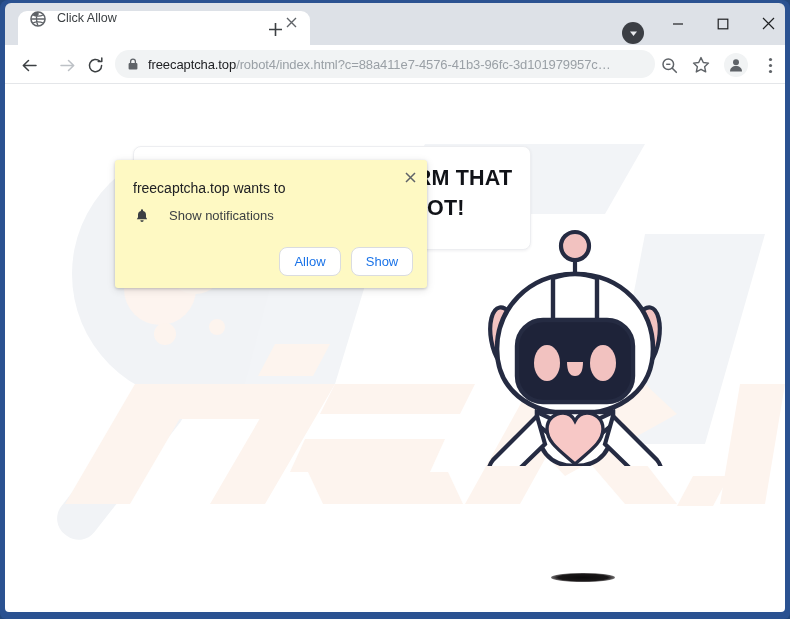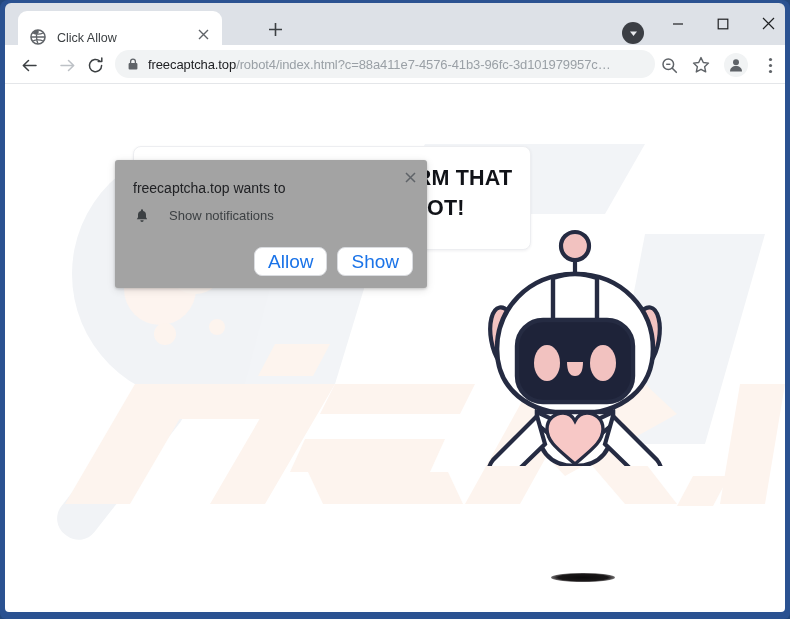--- a/index.html
+++ b/index.html
@@ -26,25 +26,25 @@
     position: absolute;
     left: 5px; top: 3px;
     width: 780px; height: 42px;
     background: #dde1e7;
     border-radius: 6px 6px 0 0;
   }
 
   #tab {
     position: absolute;
     left: 13px; top: 8px;
-    width: 204px; height: 34px;
+    width: 292px; height: 34px;
     background: #ffffff;
     border-radius: 9px 9px 0 0;
     display: flex;
-    align-items: flex-end;
+    align-items: flex-start;
   }
   #tab-favicon {
     margin-left: 12px;
     width: 16px; height: 16px;
     flex: 0 0 16px;
   }
   #tab-title {
     margin-left: 11px;
     font-size: 12.5px;
     color: #3c4043;
@@ -193,21 +193,21 @@
     width: 64px; height: 9px;
     border-radius: 50%;
     background: radial-gradient(ellipse at center, #0c0b0c 0%, #1a1718 55%, rgba(30,25,28,0.25) 85%, rgba(30,25,28,0) 100%);
   }
 
   
   #perm-dialog {
     position: absolute;
     left: 110px; top: 76px;
     width: 312px; height: 128px;
-    background: #a3a3a3;
+    background: #fef9c3;
     border-radius: 3px;
     box-shadow: 0 2px 8px rgba(0,0,0,0.12), 0 1px 3px rgba(0,0,0,0.18);
   }
   #perm-close {
     position: absolute;
     right: 6px; top: 6px;
     width: 22px; height: 22px;
     display: flex; align-items: center; justify-content: center;
     color: #5f6368;
     font-size: 13px;
@@ -239,21 +239,21 @@
     gap: 10px;
   }
   .perm-btn {
     min-width: 62px;
     height: 29px;
     padding: 0 13px;
     background: #ffffff;
     border: 1px solid #dadce0;
     border-radius: 8px;
     color: #1a73e8;
-    font-size: 19px;
+    font-size: 13px;
     font-family: "Liberation Sans", sans-serif;
     display: flex; align-items: center; justify-content: center;
     cursor: pointer;
   }
 </style>
 </head>
 <body>
 
 <div id="window">
 

